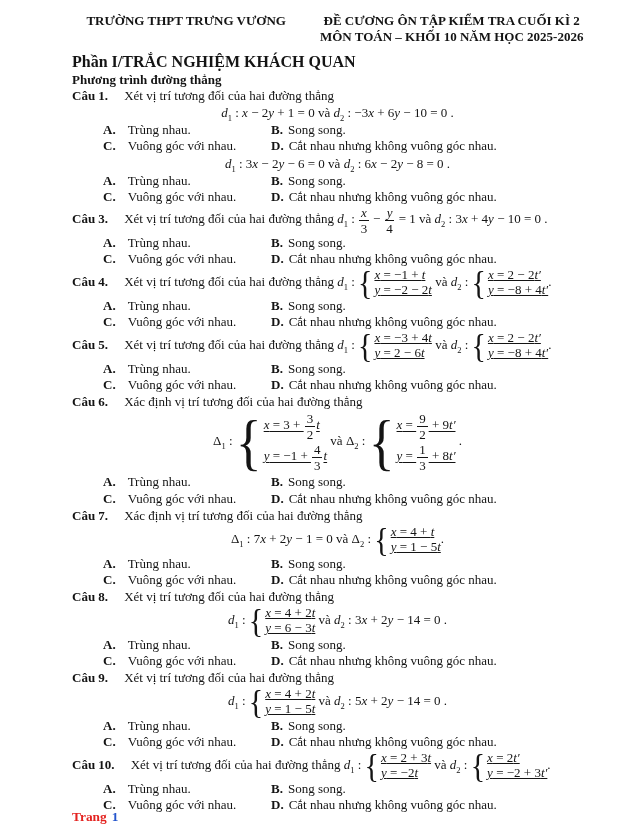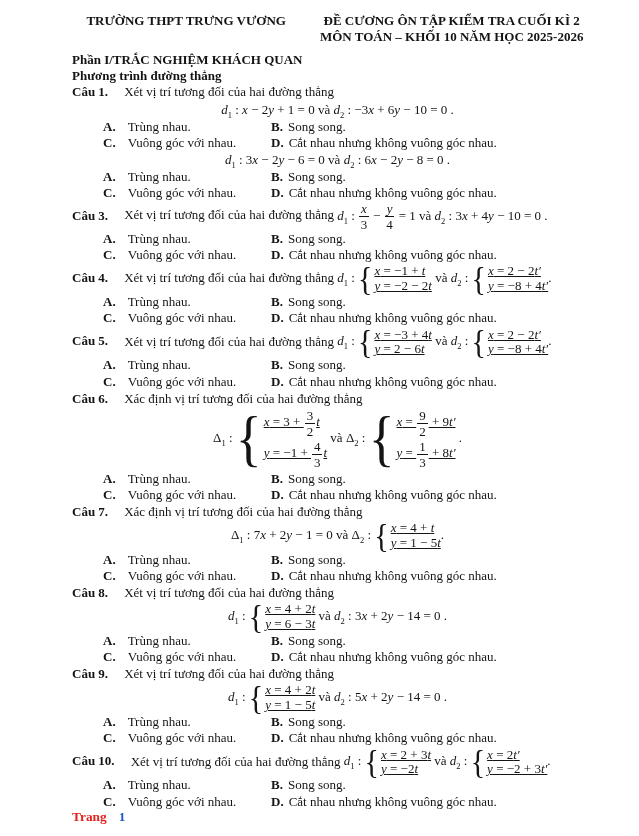--- a/index.html
+++ b/index.html
@@ -5,21 +5,21 @@
   html,body{margin:0;padding:0;background:#ffffff;width:639px;height:836px;overflow:hidden;}
   .page{
     position:relative;width:639px;height:836px;box-sizing:border-box;
     padding:13px 36px 0 72px;
     font-family:"Liberation Serif","DejaVu Serif",serif;
     color:#141414;font-size:13px;line-height:1.24;overflow:hidden;
   }
   .header{display:flex;font-weight:bold;font-size:13px;margin-bottom:7px;}
   .header .hl{width:43%;text-align:center;}
   .header .hr{width:57%;text-align:center;}
-  .heading1{font-weight:bold;font-size:13px;}
+  .heading1{font-weight:bold;font-size:16px;}
   .heading2{font-weight:bold;}
   .question{margin:0 0 1px 0;}
   .q-line{white-space:nowrap;}
   .q-num{font-weight:bold;margin-right:16px;}
   .eq-center{text-align:center;margin:1px 0;}
   .options{display:grid;grid-template-columns:168px 1fr;margin-left:31px;}
   .opt{white-space:nowrap;}
   .opt .ol{font-weight:bold;}
   .opt:nth-child(odd) .ol{margin-right:12px;}
   .opt:nth-child(even) .ol{margin-right:5px;}
@@ -29,21 +29,21 @@
   .frac{display:inline-block;text-align:center;vertical-align:middle;line-height:1;padding:0 1px;}
   .frac .num{display:block;border-bottom:1px solid #141414;padding:0 2px 1px 2px;}
   .frac .den{display:block;padding-top:1px;}
   .sys{display:inline-flex;align-items:center;vertical-align:middle;}
   .sys .brace{font-size:30px;line-height:0.8;font-weight:400;transform:scaleY(1.12);margin-right:2px;}
   .sys.tall .brace{font-size:54px;transform:scaleY(1.15);}
   .sys .rows{display:inline-flex;flex-direction:column;text-align:left;}
   .sys .row{line-height:1.15;text-decoration:underline;}
   .sys.tall .row{padding:1px 0;}
   .footer{position:absolute;left:72px;bottom:10px;font-weight:bold;font-size:13.4px;}
-  .footer .fw{margin-right:12px;}
+  .footer .fw{margin-right:5px;}
 </style>
 </head>
 <body>
 
 <div class="page">
 
   <div class="header">
     <div class="hl">
       <div>TRƯỜNG THPT TRƯNG VƯƠNG</div>
     </div>

